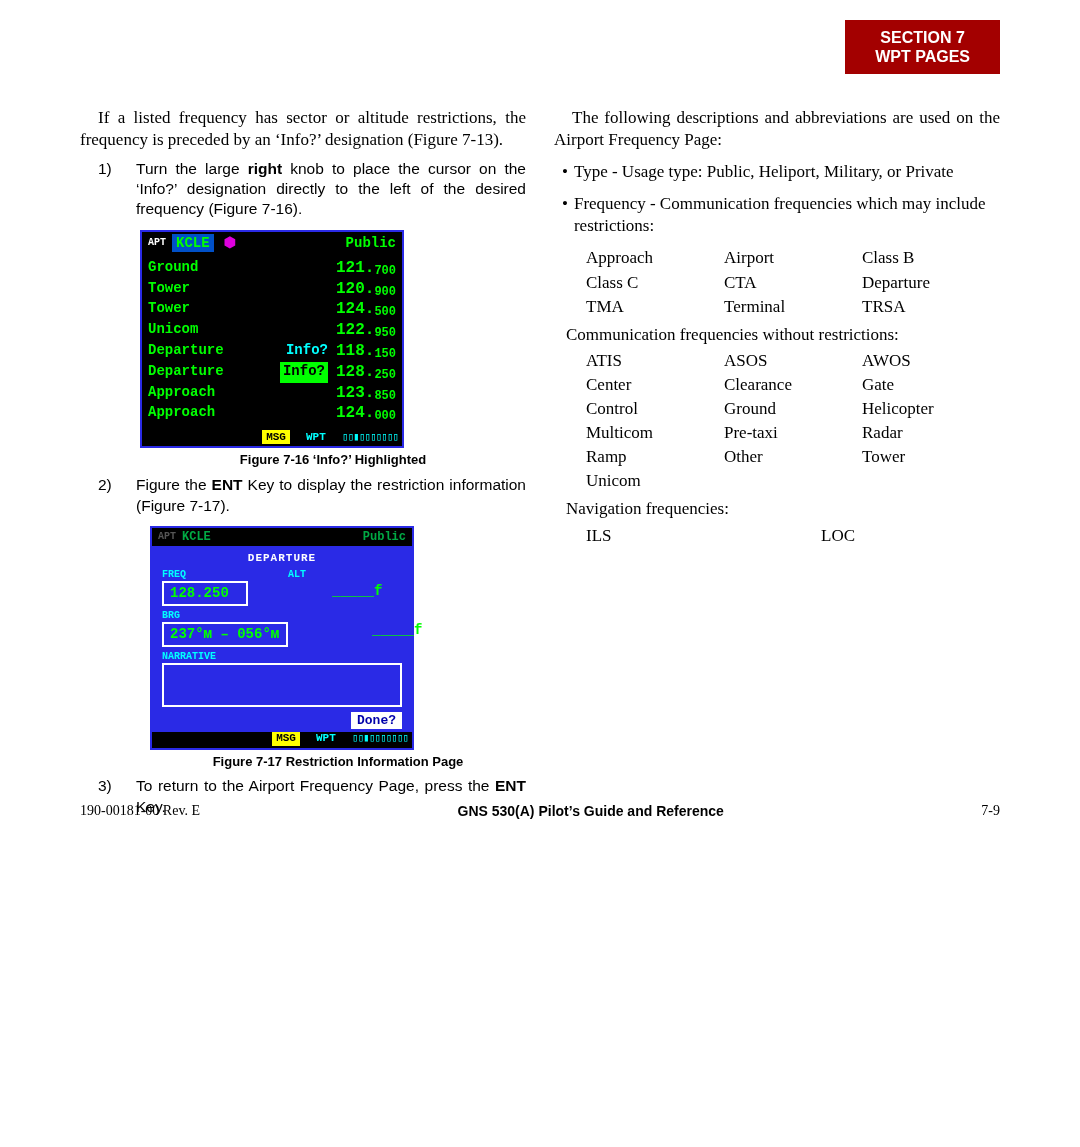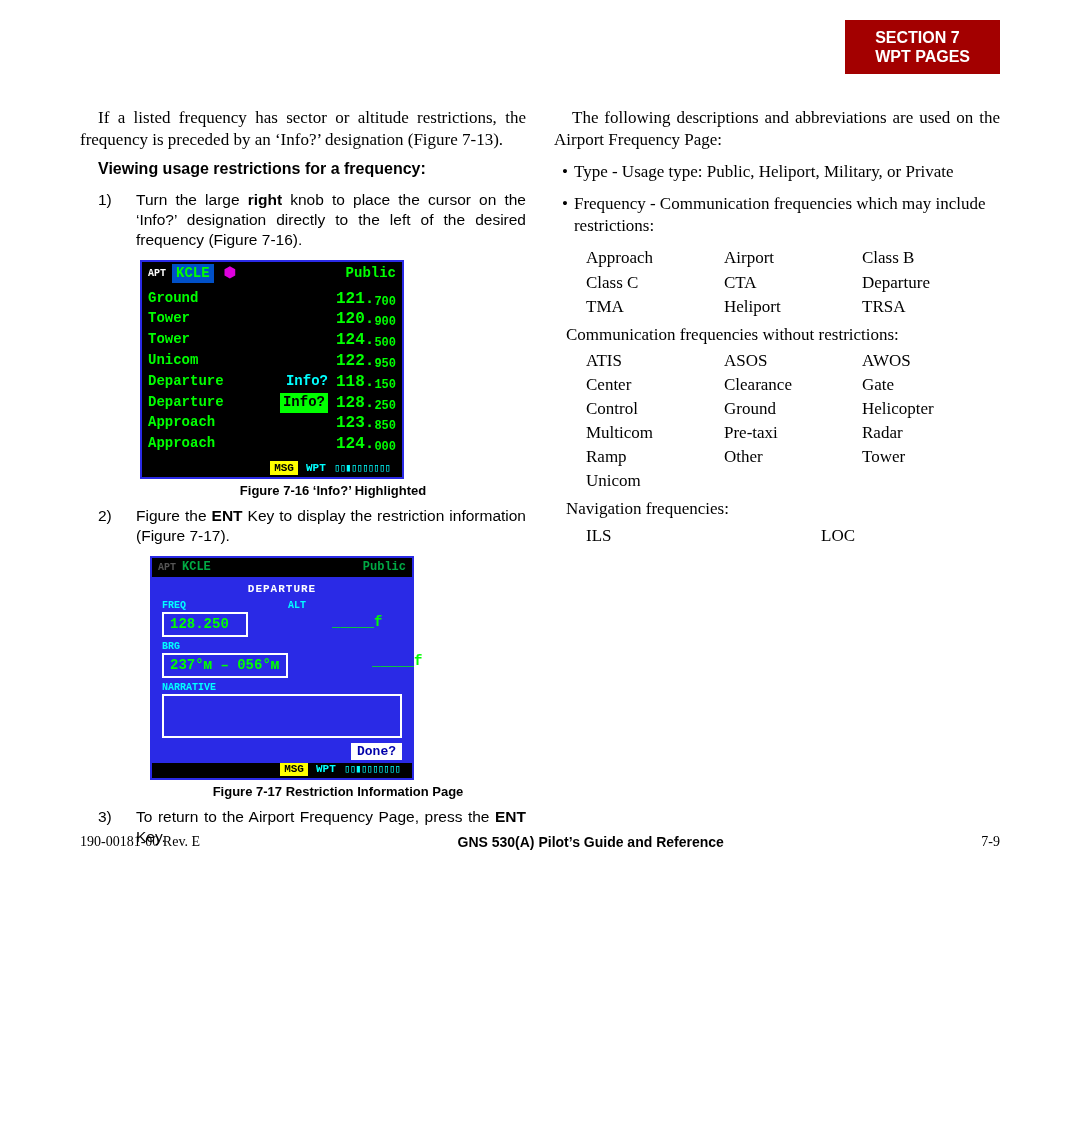--- a/index.html
+++ b/index.html
@@ -18,21 +18,21 @@
   }
   .header-tab {
     position: absolute;
     top: 20px;
     right: 80px;
     background: #a30000;
     color: #fff;
     padding: 8px 30px 8px 30px;
     font-family: Arial, Helvetica, sans-serif;
     font-weight: bold;
-    text-align: left;
+    text-align: center;
     font-size: 16px;
     line-height: 1.2;
   }
   .columns {
     margin-top: 70px;
     display: flex;
     gap: 28px;
   }
   .col {
     flex: 1;
@@ -92,22 +92,22 @@
     background:#000;
     padding:4px 6px 6px 6px;
   }
   .freq-row { display:flex; color:#0f0; }
   .freq-name { flex:1; }
   .info-q { color:#0ff; margin-right:8px;}
   .info-q-hl { background:#0f0; color:#000; padding:0 3px; margin-right:8px;}
   .freq-big { font-size:16px; }
   .freq-small { font-size:12px; position:relative; top:2px;}
   .gps-status {
-    display:flex; background:#000; padding:0 12px 2px 4px;
-    font-size:11px; align-items:center; gap:8px;
+    display:flex; background:#000; padding:0 4px 2px 4px;
+    font-size:11px; align-items:center; gap:16px;
   }
   .msg { background:#ff0; color:#000; padding:0 4px; }
   .wpt { color:#0ff; }
   .boxes { color:#0ff; letter-spacing:-1px; }
   
   .gps2 {
     width:260px; background:#2a2ae6; padding:2px;
     font-family:'Courier New',monospace; font-weight:bold;
     font-size:12px; line-height:1.2;
   }
@@ -144,21 +144,20 @@
 <div class="page">
   <div class="header-tab">
     <div>SECTION 7</div>
     <div>WPT PAGES</div>
   </div>
 
   <div class="columns">
 
     <div class="col">
       <p class="intro" style="text-indent:18px;">If a listed frequency has sector or altitude restrictions, the frequency is preceded by an ‘Info?’ designation (Figure 7-13).</p>
-      <div class="subhead">Viewing usage restrictions for a frequency:</div>
 
       <ol class="steps">
         <li>
           <span class="step-num">1)</span>
           <span>
             <span>Turn the large </span><b>right</b><span> knob to place the cursor on the ‘Info?’ designation directly to the left of the desired frequency (Figure 7-16).</span>
           </span>
         </li>
       </ol>
 
@@ -288,21 +287,21 @@
           </li>
       </ul>
       <div class="grid3" id="grid-a">
           <span>Approach</span>
           <span>Airport</span>
           <span>Class B</span>
           <span>Class C</span>
           <span>CTA</span>
           <span>Departure</span>
           <span>TMA</span>
-          <span>Heliport</span>
+          <span>Terminal</span>
           <span>TRSA</span>
         </div>
       <div class="sublabel">Communication frequencies without restrictions:</div>
       <div class="grid3" id="grid-b">
           <span>ATIS</span>
           <span>ASOS</span>
           <span>AWOS</span>
           <span>Center</span>
           <span>Clearance</span>
           <span>Gate</span>

